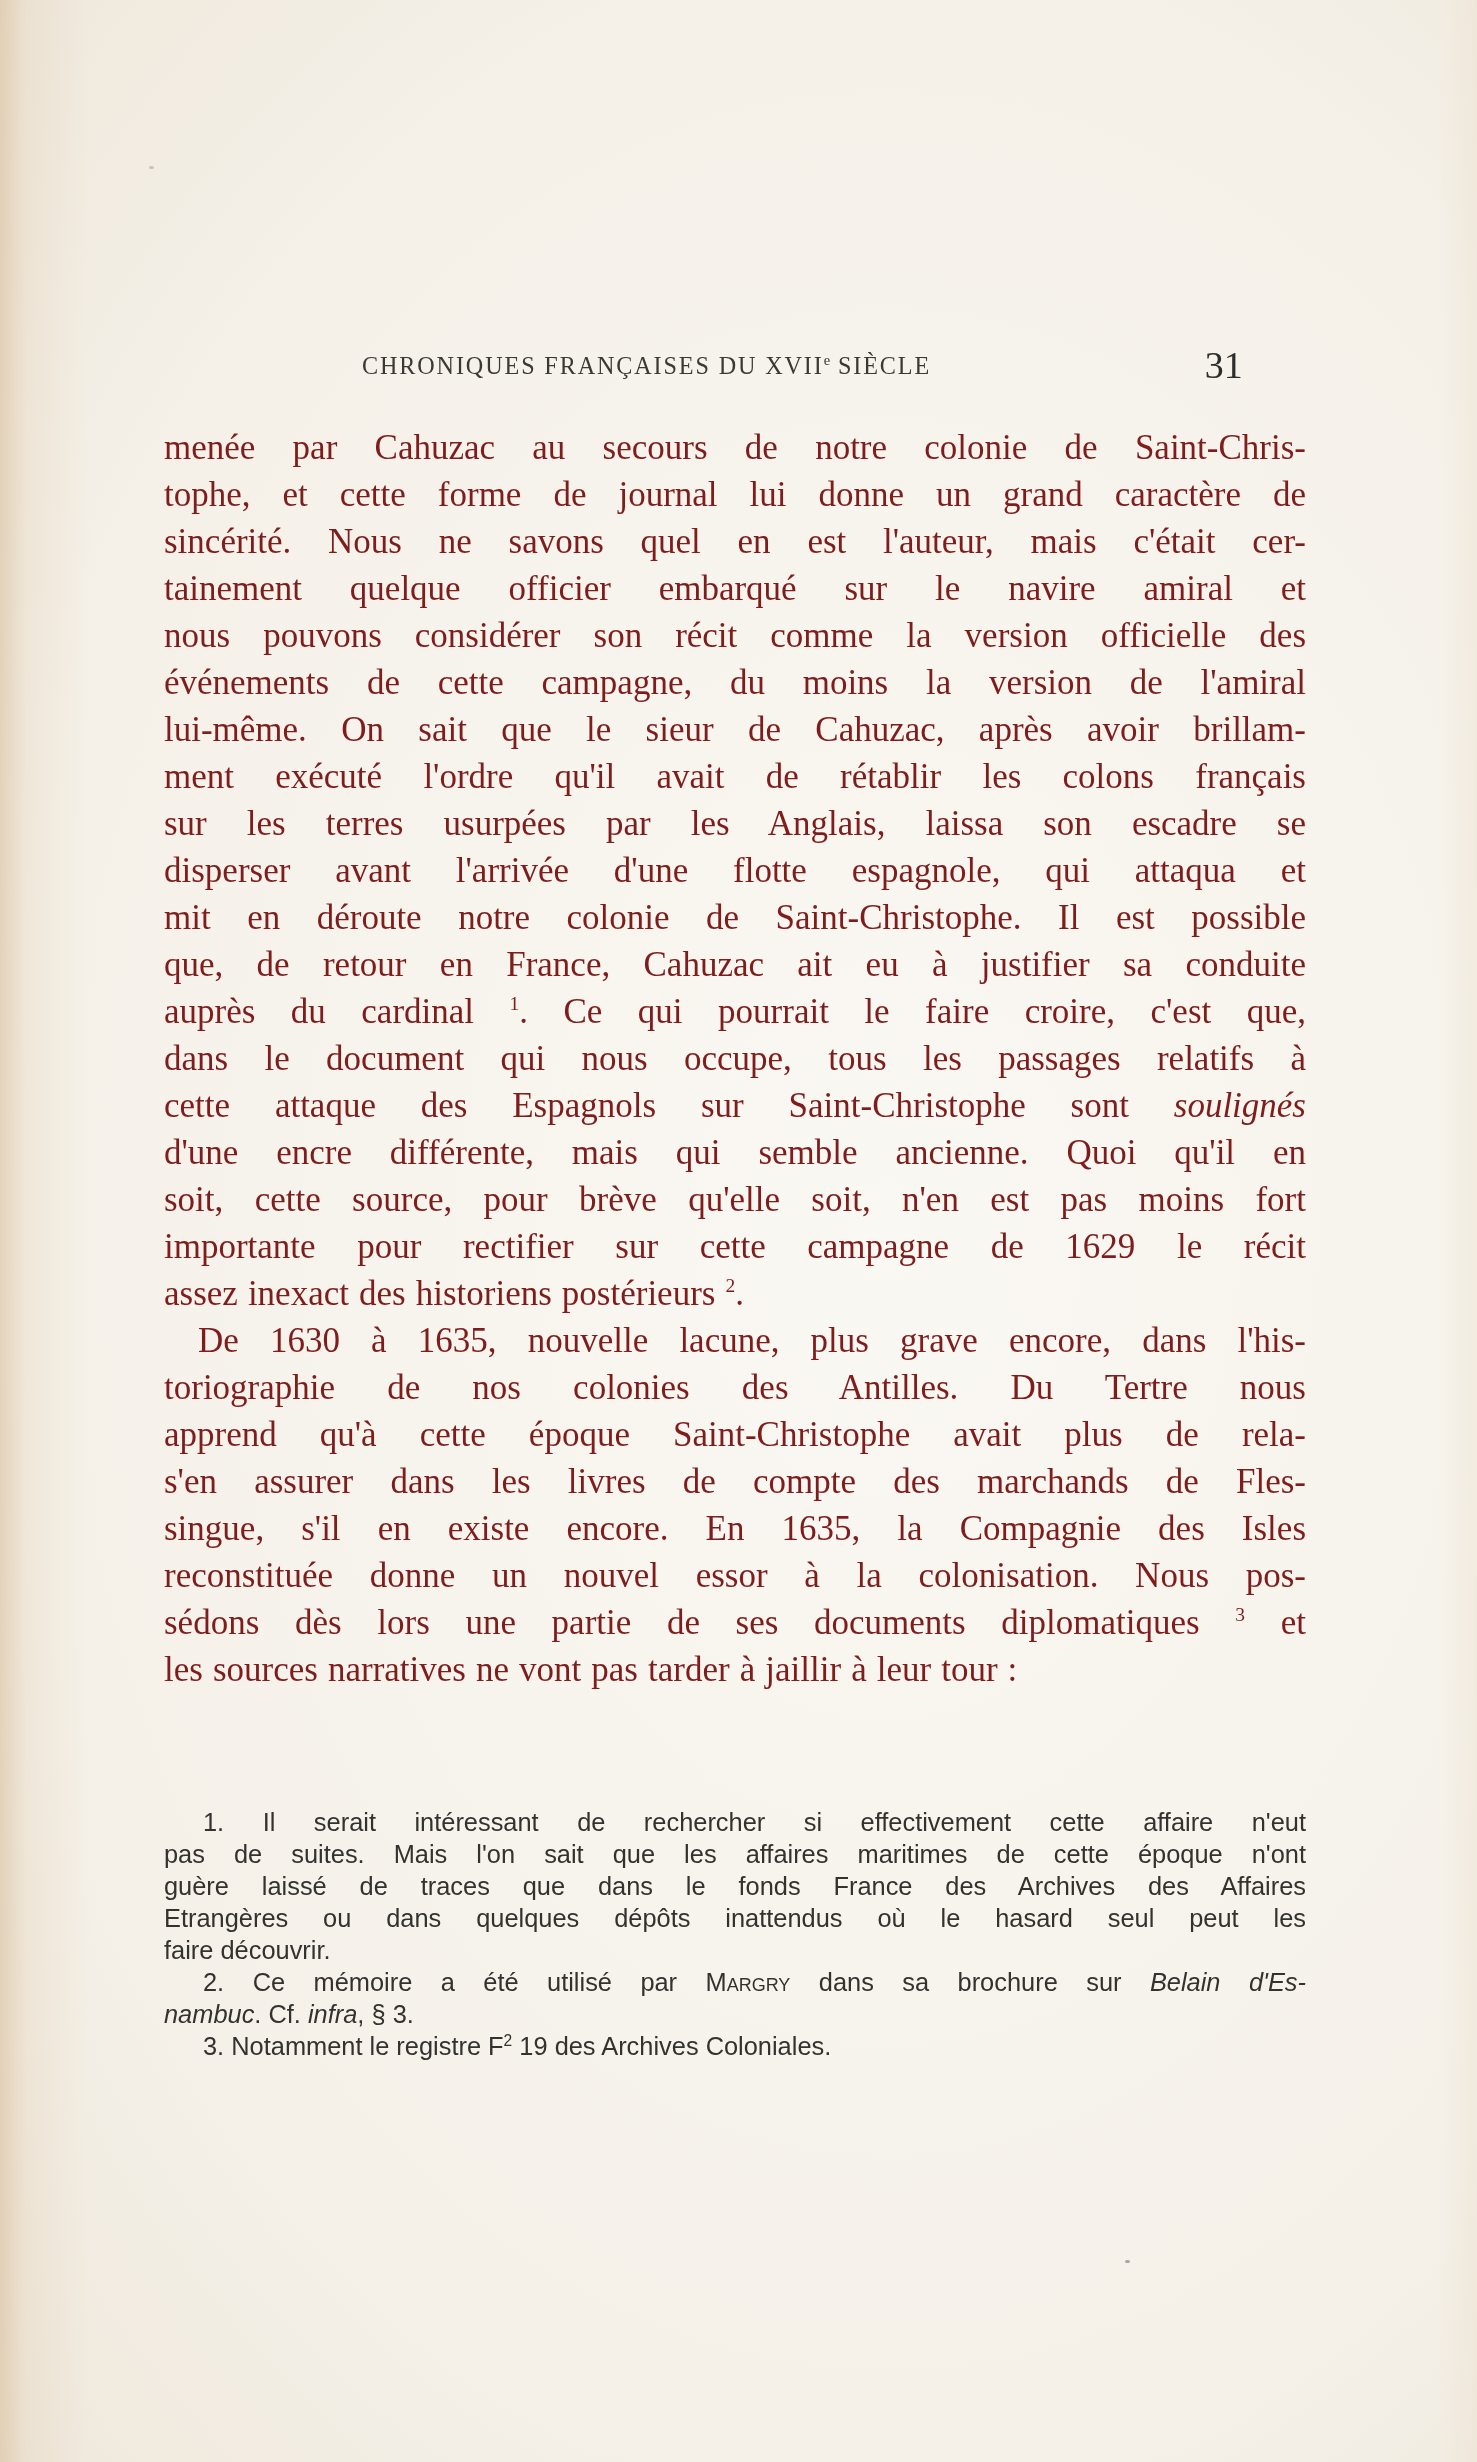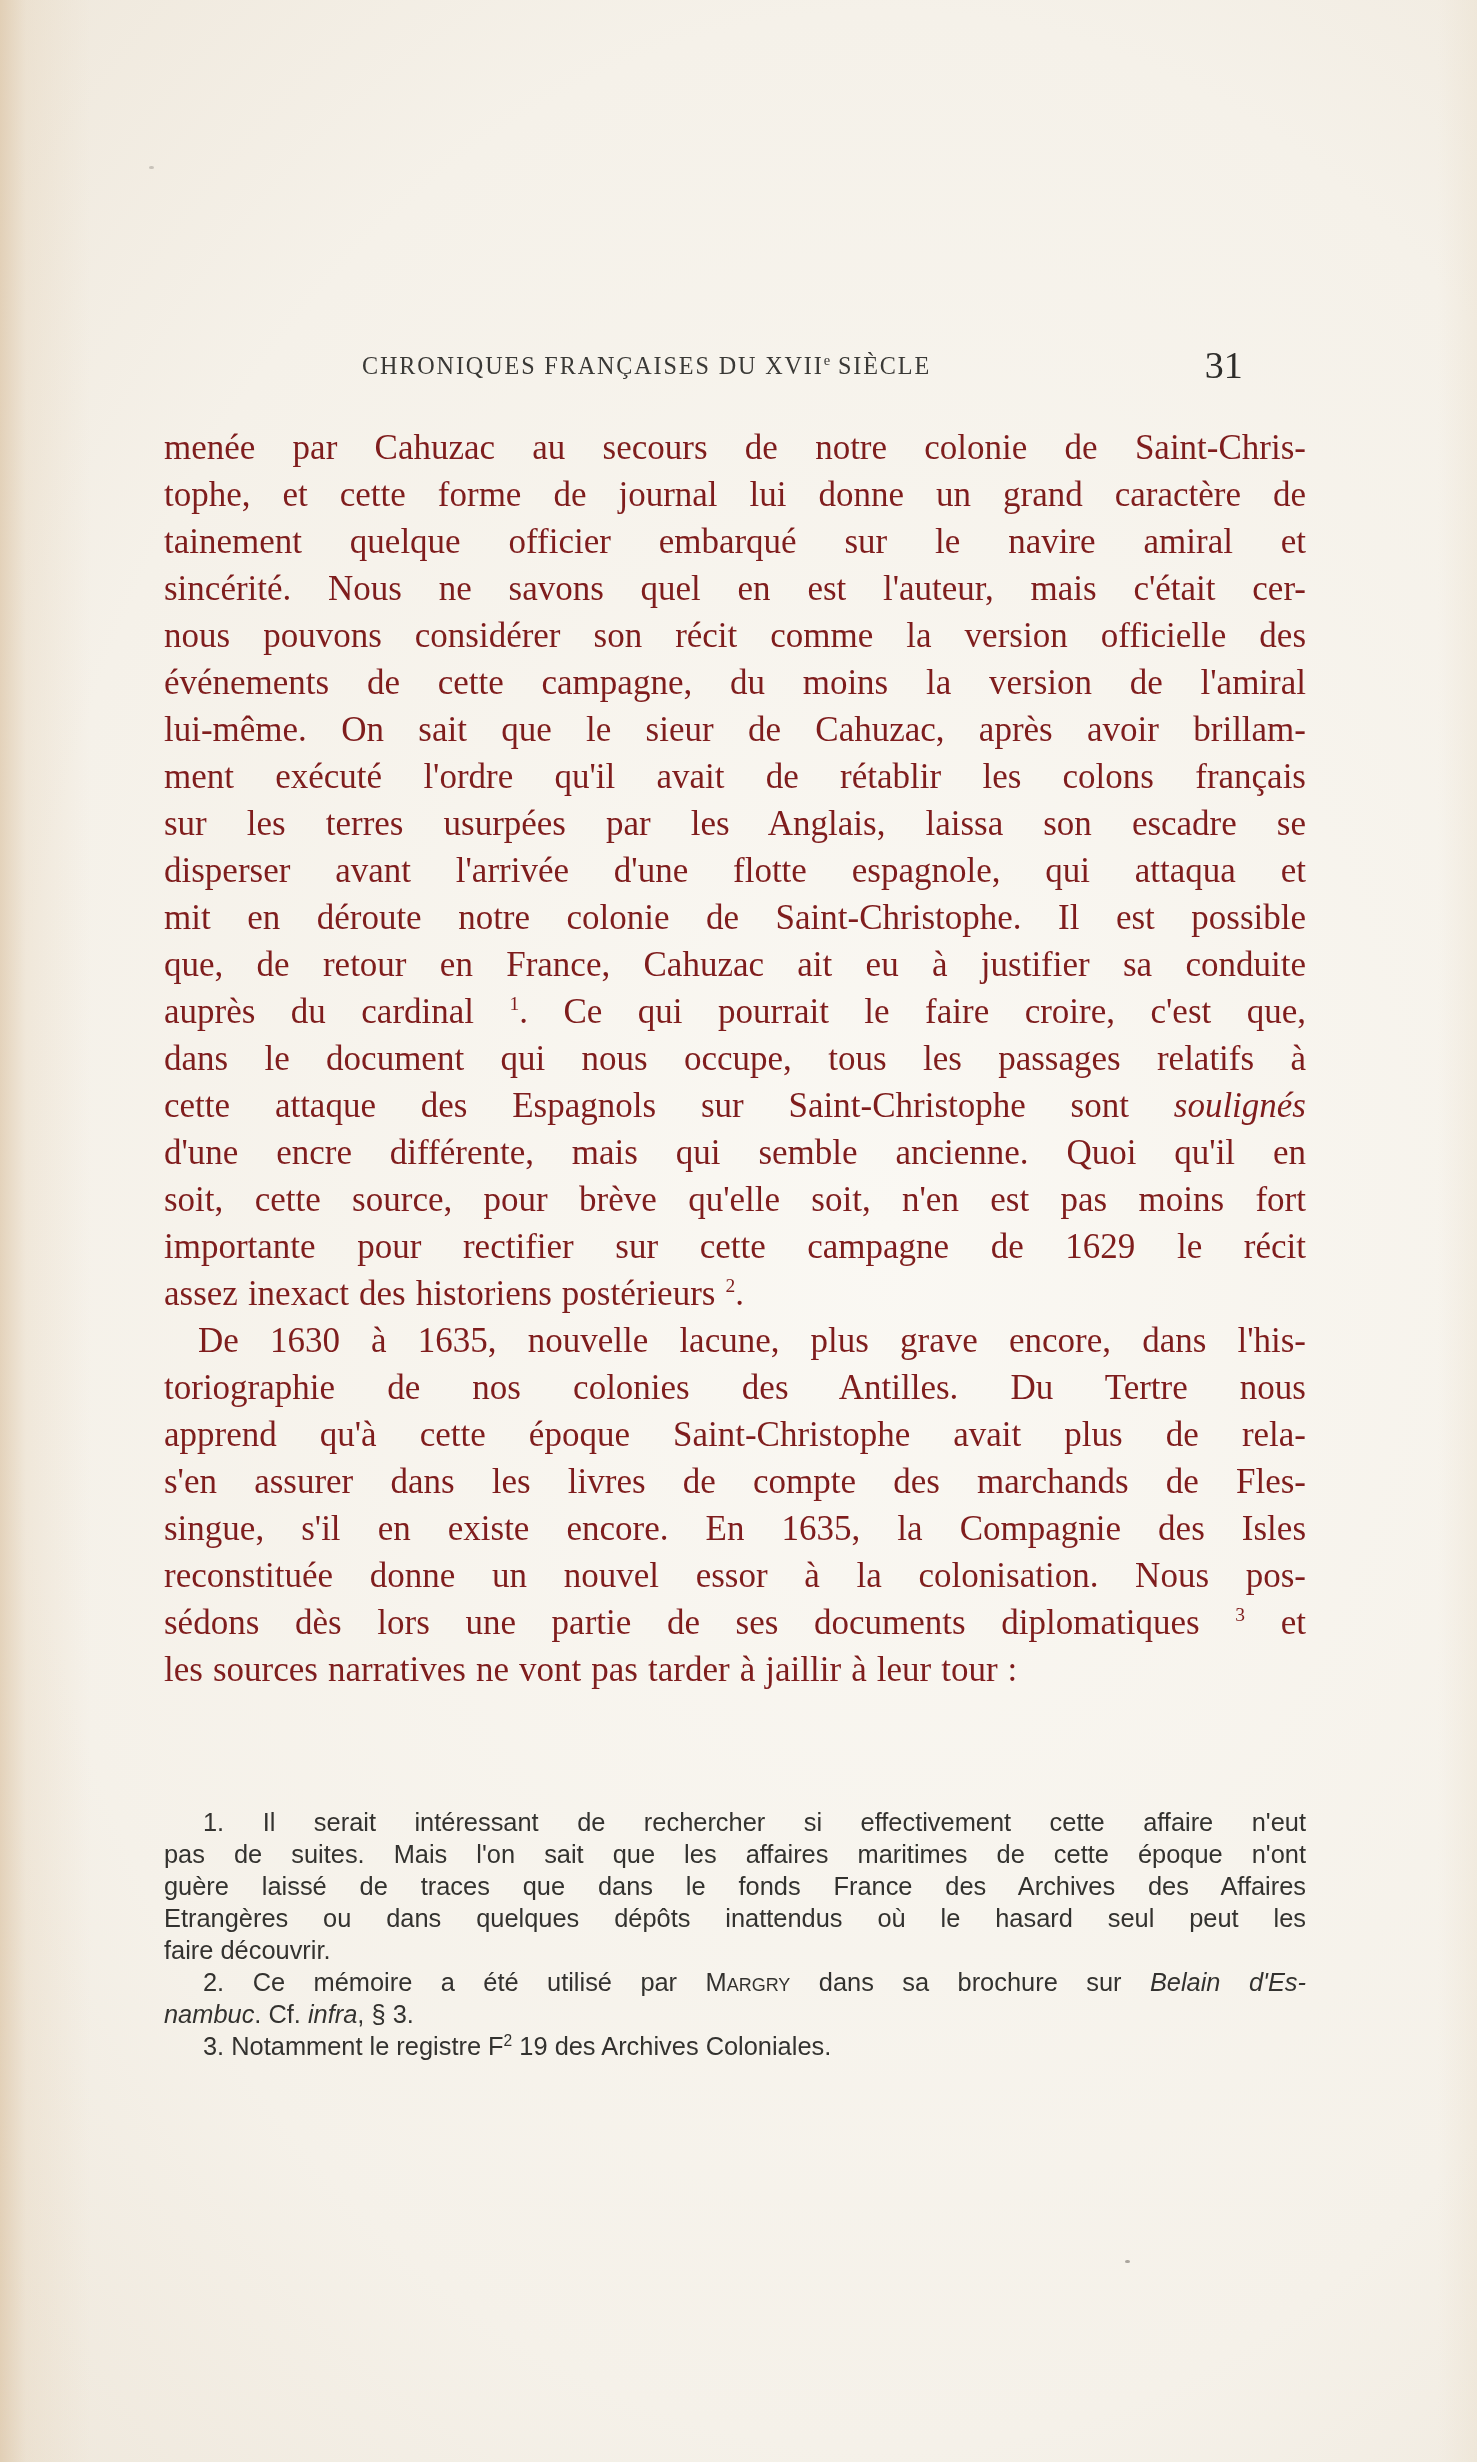--- a/index.html
+++ b/index.html
@@ -140,22 +140,22 @@
 <div class="page">
 
   <div class="running-header">
     <div class="running-title"><span>CHRONIQUES FRANÇAISES DU XVII</span><sup>e</sup><span> SIÈCLE</span></div>
     <div class="page-number">31</div>
   </div>
 
   <div class="body-text">
     <span class="line">menée par Cahuzac au secours de notre colonie de Saint-Chris-</span>
     <span class="line">tophe, et cette forme de journal lui donne un grand caractère de</span>
+    <span class="line">sincérité. Nous ne savons quel en est l'auteur, mais c'était cer-</span>
     <span class="line">tainement quelque officier embarqué sur le navire amiral et</span>
-    <span class="line">sincérité. Nous ne savons quel en est l'auteur, mais c'était cer-</span>
     <span class="line">nous pouvons considérer son récit comme la version officielle des</span>
     <span class="line">événements de cette campagne, du moins la version de l'amiral</span>
     <span class="line">lui-même. On sait que le sieur de Cahuzac, après avoir brillam-</span>
     <span class="line">ment exécuté l'ordre qu'il avait de rétablir les colons français</span>
     <span class="line">sur les terres usurpées par les Anglais, laissa son escadre se</span>
     <span class="line">disperser avant l'arrivée d'une flotte espagnole, qui attaqua et</span>
     <span class="line">mit en déroute notre colonie de Saint-Christophe. Il est possible</span>
     <span class="line">que, de retour en France, Cahuzac ait eu à justifier sa conduite</span>
     <span class="line"><span>auprès du cardinal </span><sup>1</sup><span>. Ce qui pourrait le faire croire, c'est que,</span></span>
     <span class="line">dans le document qui nous occupe, tous les passages relatifs à</span>

